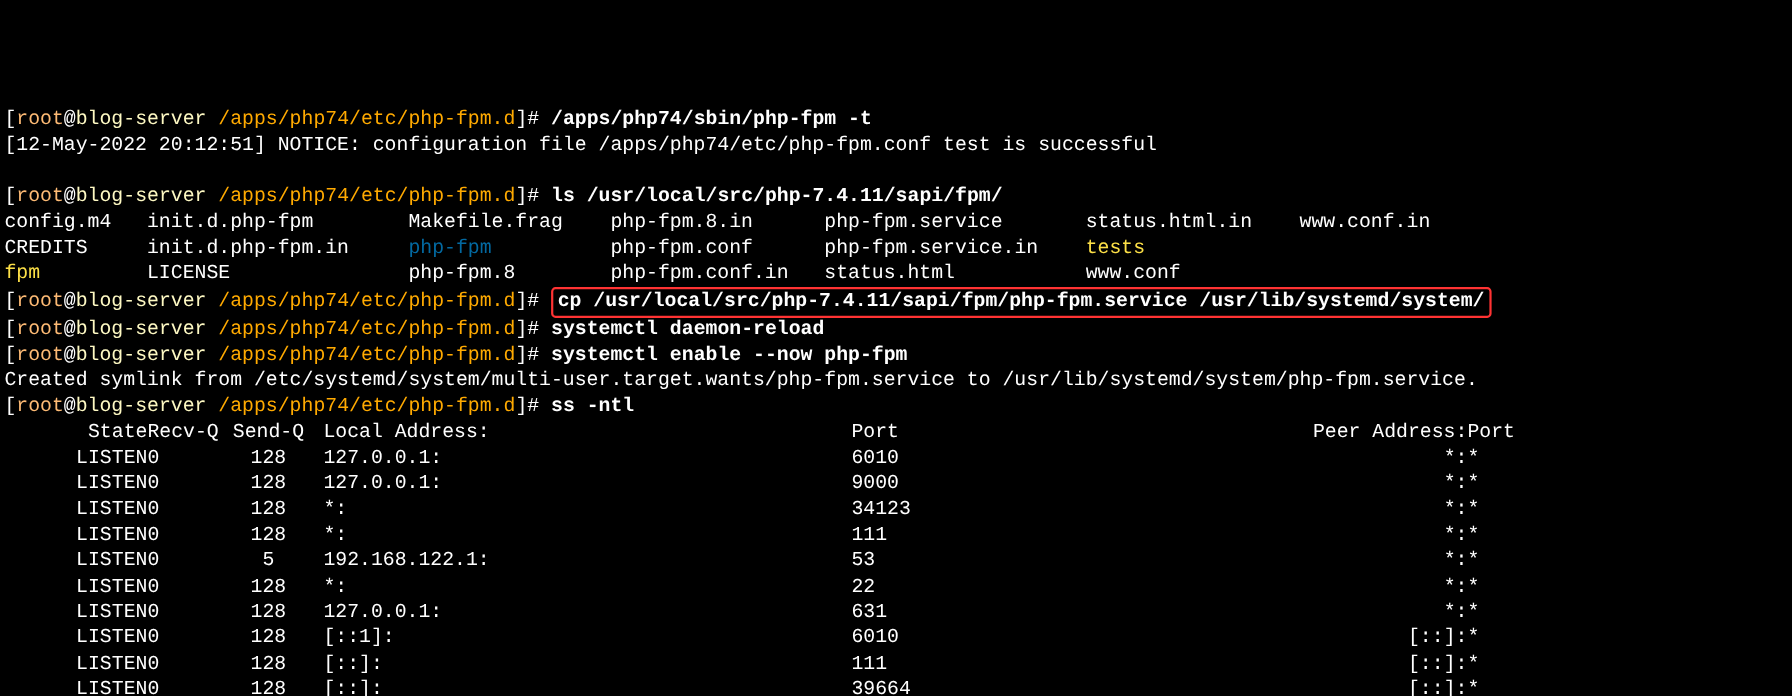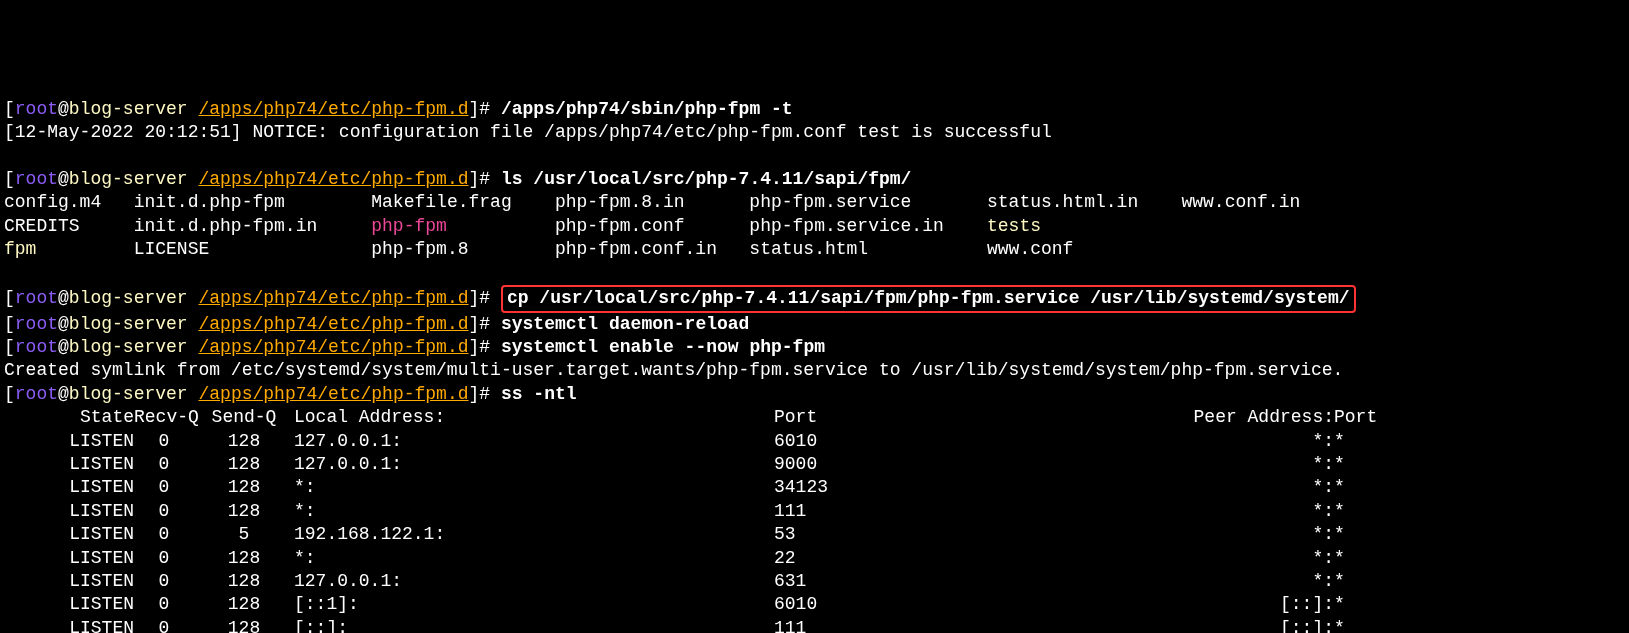--- a/index.html
+++ b/index.html
@@ -6,37 +6,36 @@
     background: #000;
     color: #fff;
     font-family: "Consolas", "Courier New", monospace;
     font-size: 18px;
     line-height: 1.3;
     margin: 0;
     padding: 4px;
     white-space: pre;
   }
   .bracket { color: #fff; }
-  .user { color: #8b5cf6; }
+  .user { color: #fdba74; }
   .at { color: #fff; }
   .host { color: #fef9c3; }
-  .path { color: #ffaa00; text-decoration: underline; }
+  .path { color: #ffaa00; }
   .cmd { color: #fff; font-weight: bold; }
-  .exe { color: #ec4899; }
-  .dir { color: #fef9c3; }
+  .exe { color: #0369a1; }
+  .dir { color: #fde047; }
   .row { display: block; }
   .highlight-box {
     display: inline-block;
     border: 2px solid #ff3333;
     border-radius: 4px;
     padding: 0 4px;
-    margin-top: 24px;
   }
   .col-state { display:inline-block; width: 130px; text-align: right; }
-  .col-recvq { display:inline-block; width: 60px; text-align:center; }
+  .col-recvq { display:inline-block; width: 60px; text-align:left; }
   .col-sendq { display:inline-block; width: 100px; text-align:center; }
   .col-local { display:inline-block; width: 480px; text-align:left; }
   .col-port  { display:inline-block; width: 220px; text-align:left; }
   .col-peer  { display:inline-block; width: 340px; text-align:right; }
   .col-pport { display:inline-block; width: 80px; text-align:left; }
 </style>
 </head>
 <body>
 
 

